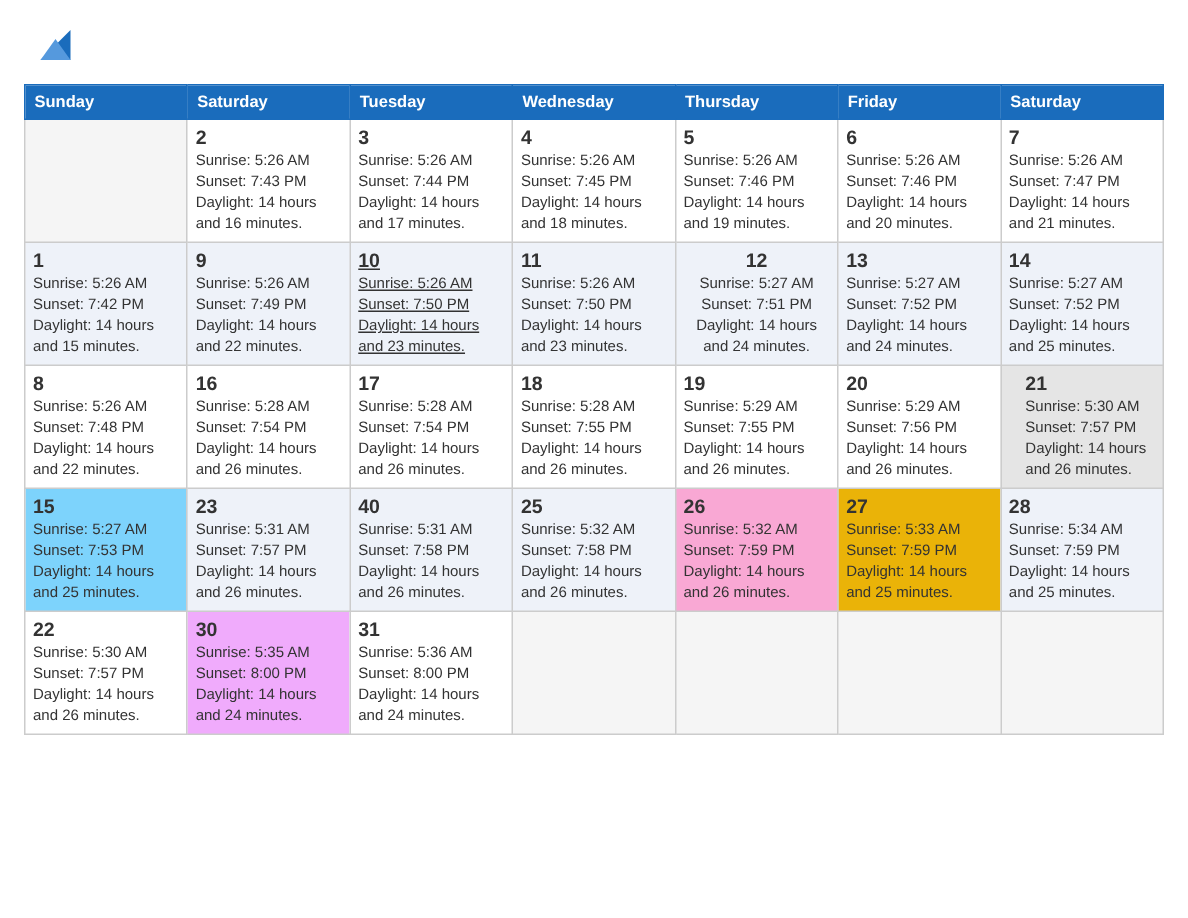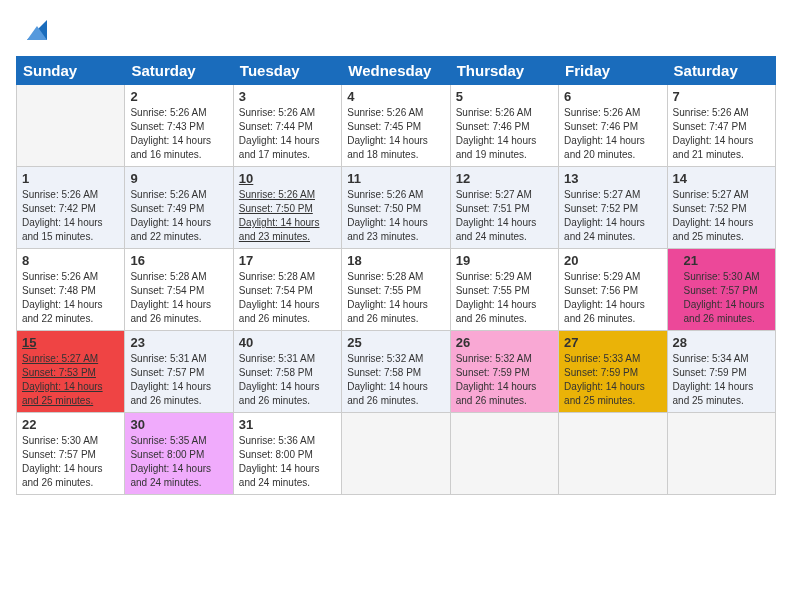--- a/index.html
+++ b/index.html
@@ -42,21 +42,21 @@
     table {
       width: 100%;
       border-collapse: collapse;
       table-layout: fixed;
     }
     th {
       background-color: #1a6cbc;
       color: #fff;
       text-align: left;
       padding: 5px 6px;
-      font-size: 15px;
+      font-size: 11px;
       font-weight: bold;
       border: 1px solid #1a6cbc;
     }
     td {
       vertical-align: top;
       border: 1px solid #ccc;
       padding: 4px 5px;
       font-size: 10.5px;
       color: #333;
       height: 80px;
@@ -153,21 +153,21 @@
           <div class="day-detail">Sunrise: 5:26 AM<br>Sunset: 7:49 PM<br>Daylight: 14 hours and 22 minutes.</div>
         </td>
         <td style="background-color: rgb(238, 242, 249); text-decoration: underline;">
           <span class="day-num">10</span>
           <div class="day-detail">Sunrise: 5:26 AM<br>Sunset: 7:50 PM<br>Daylight: 14 hours and 23 minutes.</div>
         </td>
         <td style="background-color: rgb(238, 242, 249);">
           <span class="day-num">11</span>
           <div class="day-detail">Sunrise: 5:26 AM<br>Sunset: 7:50 PM<br>Daylight: 14 hours and 23 minutes.</div>
         </td>
-        <td style="background-color: rgb(238, 242, 249);">
+        <td style="background-color: rgb(238, 242, 249); text-align: center;">
           <span class="day-num">12</span>
           <div class="day-detail">Sunrise: 5:27 AM<br>Sunset: 7:51 PM<br>Daylight: 14 hours and 24 minutes.</div>
         </td>
         <td style="background-color: rgb(238, 242, 249);">
           <span class="day-num">13</span>
           <div class="day-detail">Sunrise: 5:27 AM<br>Sunset: 7:52 PM<br>Daylight: 14 hours and 24 minutes.</div>
         </td>
         <td style="background-color: rgb(238, 242, 249);">
           <span class="day-num">14</span>
           <div class="day-detail">Sunrise: 5:27 AM<br>Sunset: 7:52 PM<br>Daylight: 14 hours and 25 minutes.</div>
@@ -191,27 +191,27 @@
           <div class="day-detail">Sunrise: 5:28 AM<br>Sunset: 7:55 PM<br>Daylight: 14 hours and 26 minutes.</div>
         </td>
         <td style="background-color: rgb(255, 255, 255);">
           <span class="day-num">19</span>
           <div class="day-detail">Sunrise: 5:29 AM<br>Sunset: 7:55 PM<br>Daylight: 14 hours and 26 minutes.</div>
         </td>
         <td style="background-color: rgb(255, 255, 255);">
           <span class="day-num">20</span>
           <div class="day-detail">Sunrise: 5:29 AM<br>Sunset: 7:56 PM<br>Daylight: 14 hours and 26 minutes.</div>
         </td>
-        <td style="background-color: #ec4899; padding-left: 16px;">
+        <td style="background-color: #e5e5e5; padding-left: 16px;">
           <span class="day-num">21</span>
           <div class="day-detail">Sunrise: 5:30 AM<br>Sunset: 7:57 PM<br>Daylight: 14 hours and 26 minutes.</div>
         </td>
       </tr>
       <tr>
-        <td style="background-color: #ef4444; text-decoration: underline;">
+        <td style="background-color: #7dd3fc;">
           <span class="day-num">15</span>
           <div class="day-detail">Sunrise: 5:27 AM<br>Sunset: 7:53 PM<br>Daylight: 14 hours and 25 minutes.</div>
         </td>
         <td style="background-color: rgb(238, 242, 249);">
           <span class="day-num">23</span>
           <div class="day-detail">Sunrise: 5:31 AM<br>Sunset: 7:57 PM<br>Daylight: 14 hours and 26 minutes.</div>
         </td>
         <td style="background-color: rgb(238, 242, 249);">
           <span class="day-num">40</span>
           <div class="day-detail">Sunrise: 5:31 AM<br>Sunset: 7:58 PM<br>Daylight: 14 hours and 26 minutes.</div>

